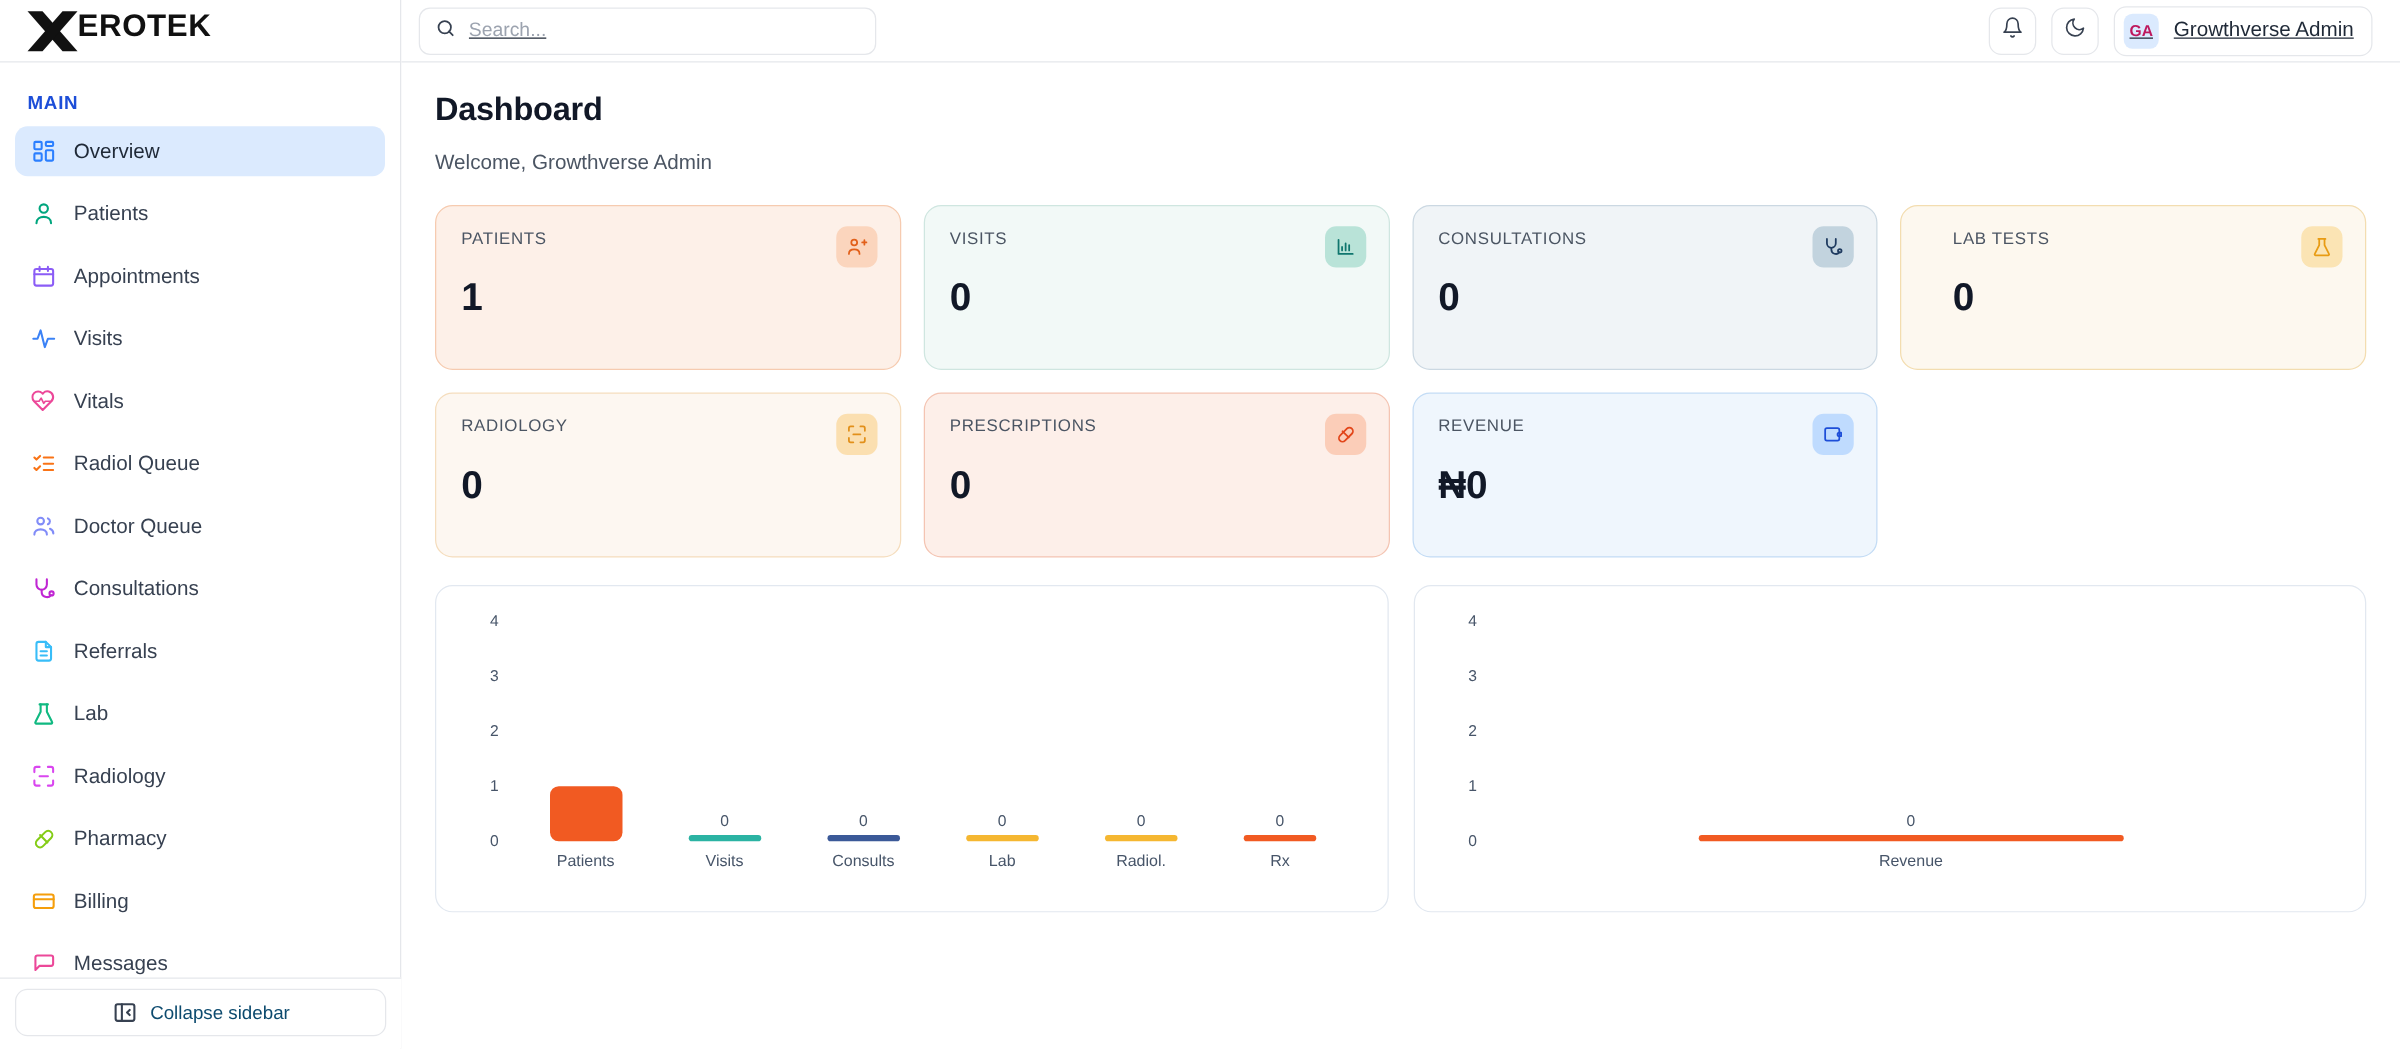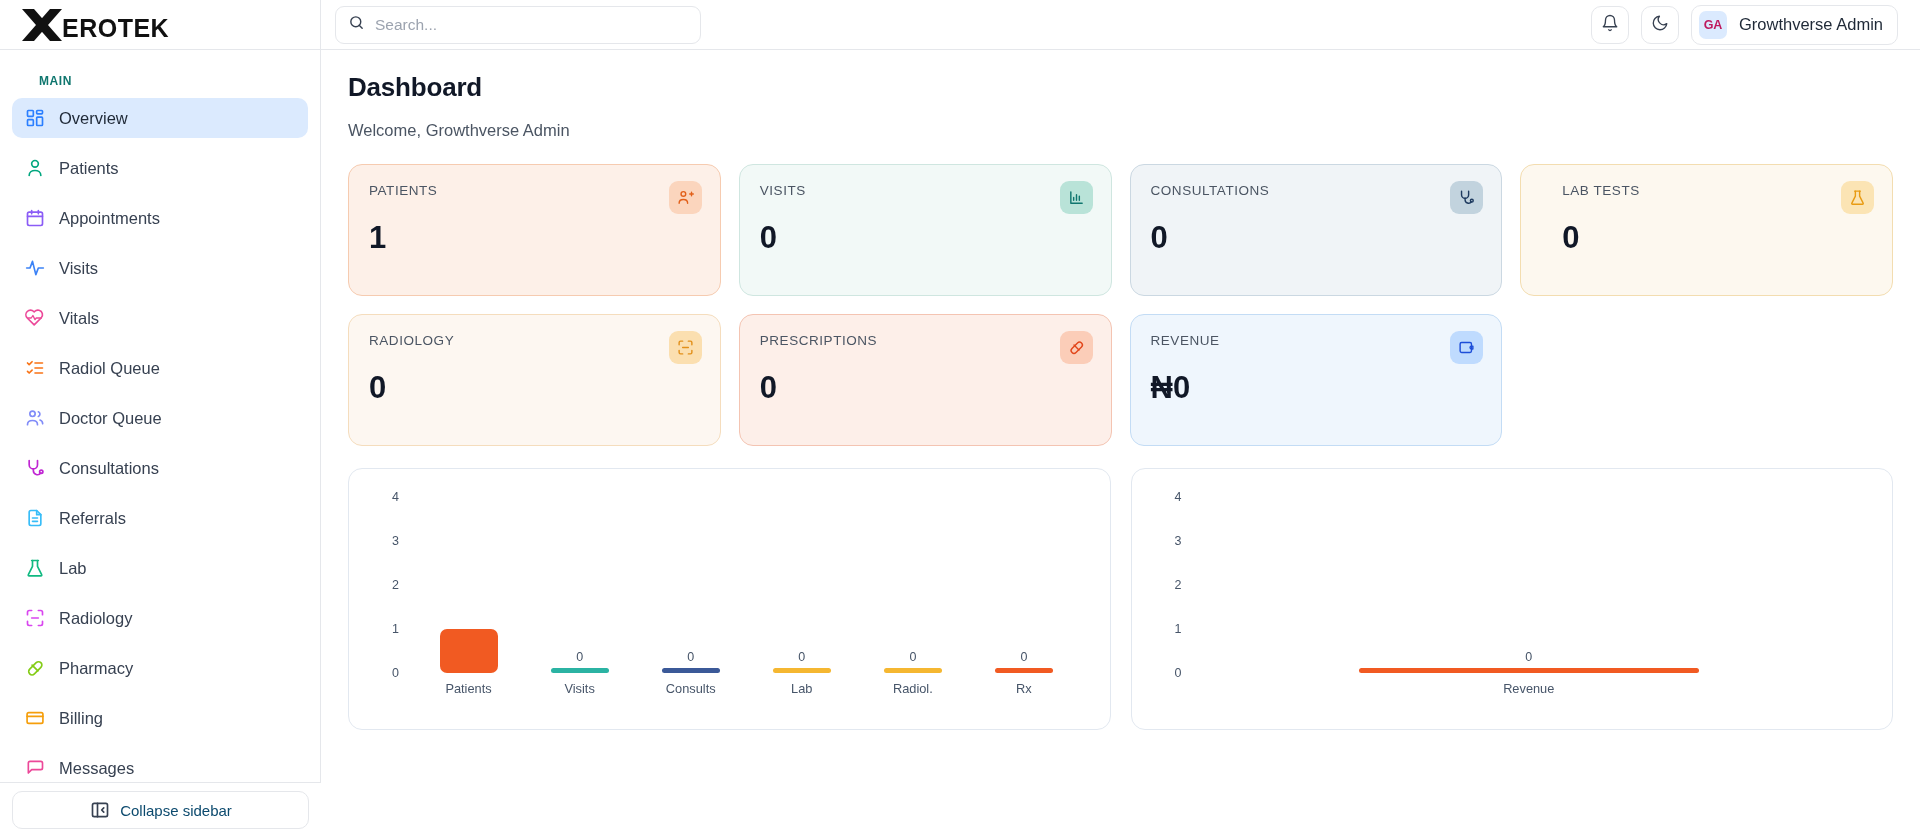--- a/index.html
+++ b/index.html
@@ -21,39 +21,38 @@
     position: relative;
     flex: 0 0 321px;
   }
   .logo-wrap {
     height: 50px;
     border-bottom: 1px solid #e5e7eb;
     display: flex; align-items: center;
     padding-left: 16px;
   }
   .logo {
-    display: flex; align-items: flex-end;
+    display: flex; align-items: flex-start;
     background: #ffffff;
     padding: 2px 4px;
   }
   .logo-x { display:block; }
   .logo-text {
     font-family: "Liberation Sans", sans-serif;
     font-weight: 800;
     font-size: 25px;
     letter-spacing: 0.5px;
     color: #111111;
     margin-left: -4px;
   }
   .nav-section-label {
-    font-size: 12px; font-weight: 700; letter-spacing: .6px;
-    color: #0f766e;
+    font-size: 15px; font-weight: 700; letter-spacing: .6px;
+    color: #1d4ed8;
     padding: 24px 0 10px 22px;
     text-transform: uppercase;
-    margin-left: 17px;
   }
   .nav-list { padding: 0 12px; display:flex; flex-direction:column; }
   .nav-item {
     display: flex; align-items: center;
     gap: 14px;
     height: 40px;
     padding: 0 12px;
     border-radius: 10px;
     font-size: 16.5px;
     color: #374151;
@@ -85,20 +84,21 @@
   }
 
   
   .main { flex: 1 1 auto; height: 839px; display: flex; flex-direction: column; background: #ffffff; }
   .topbar {
     height: 50px; flex: 0 0 50px;
     border-bottom: 1px solid #e5e7eb;
     display: flex; align-items: center;
     padding: 0 22px 0 14px;
     background: #fff;
+    text-decoration: underline;
   }
   .search-box {
     display: flex; align-items: center; gap: 10px;
     width: 366px; height: 38px;
     border: 1px solid #e5e7eb;
     border-radius: 9px;
     padding: 0 12px;
     background: #fff;
   }
   .search-box input {

